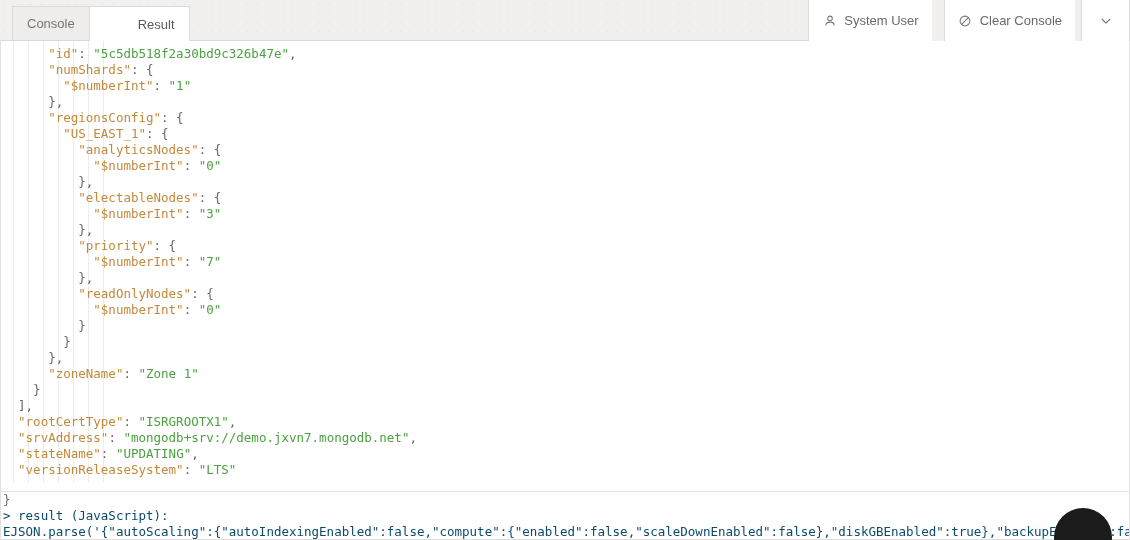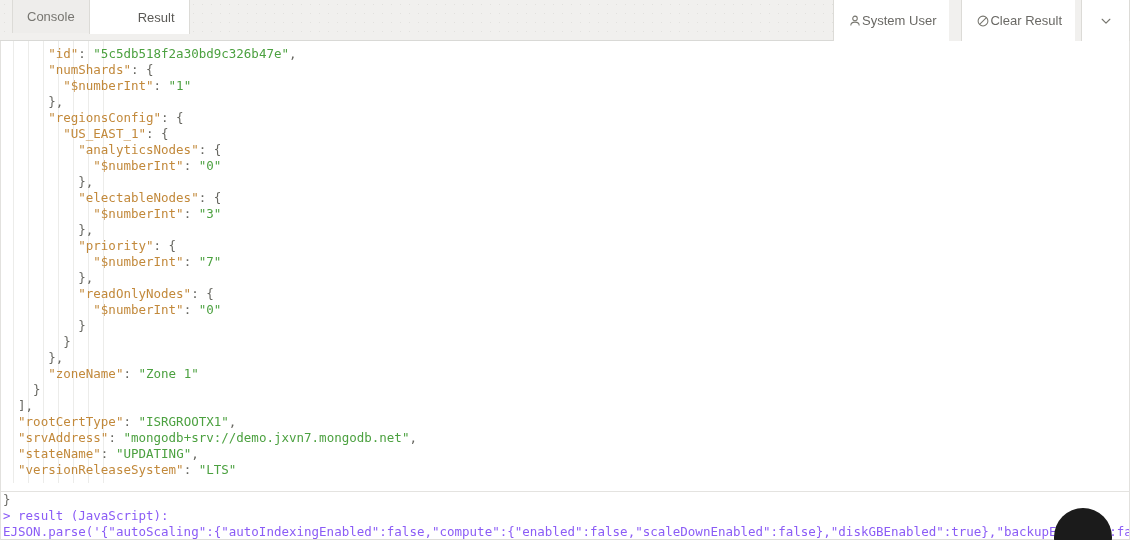--- a/index.html
+++ b/index.html
@@ -35,21 +35,21 @@
     position:absolute;
     left:0; right:0; top:0; bottom:0;
     background-image: radial-gradient(#dddcd8 0.6px, transparent 0.7px);
     background-size: 9px 9px;
     pointer-events:none;
     opacity:.75;
   }
 
   .tabs {
     display: flex;
-    align-items: flex-start;
+    align-items: flex-end;
     height: 41px;
     margin-left: 12px;
     position: relative;
     z-index: 2;
   }
   .tab {
     height: 34px;
     min-width: 70px;
     padding: 0 14px;
     display: flex;
@@ -80,20 +80,21 @@
     right: 0;
     top: 0;
     height: 41px;
     display: flex;
     align-items: stretch;
     z-index: 2;
   }
   .tb-btn {
     display: flex;
     align-items: center;
+    gap: 7px;
     padding: 0 13px;
     background: #ffffff;
     border: 1px solid #dcdbd7;
     border-top: none;
     border-bottom: none;
     border-right: none;
     font-size: 13px;
     color: #6a6965;
     cursor: pointer;
     user-select: none;
@@ -169,21 +170,21 @@
     bottom: 0;
     width: 100%;
     border-top: 1px solid #e4e3e0;
     background: #ffffff;
     padding: 0;
   }
   .cline {
     font-family: "DejaVu Sans Mono", "Liberation Mono", monospace;
     font-size: 12.5px;
     line-height: 16px;
-    color: #8b5cf6;
+    color: #0c4a6e;
     white-space: pre;
     padding-left: 2px;
     overflow: hidden;
   }
   .cline.brace { color: #6b6b66; }
 
   .bubble {
     position: absolute;
     right: 18px;
     bottom: -26px;
@@ -241,21 +242,21 @@
 
       <div class="tb-gap"></div>
 
       <div class="tb-btn sep-left">
         <span class="tb-icon">
           <svg viewBox="0 0 16 16" width="14" height="14" fill="none" stroke="currentColor" stroke-width="1.2">
             <circle cx="8" cy="8" r="5.6"></circle>
             <line x1="4.1" y1="11.9" x2="11.9" y2="4.1"></line>
           </svg>
         </span>
-        <span class="lbl">Clear Result</span>
+        <span class="lbl">Clear Console</span>
       </div>
 
       <div class="tb-gap"></div>
 
       <div class="tb-btn sep-left tb-chev">
         <span class="tb-icon">
           <svg viewBox="0 0 16 16" width="14" height="14" fill="none" stroke="currentColor" stroke-width="1.3" stroke-linecap="round" stroke-linejoin="round">
             <path d="M3.6 6 L8 10.4 L12.4 6"></path>
           </svg>
         </span>

